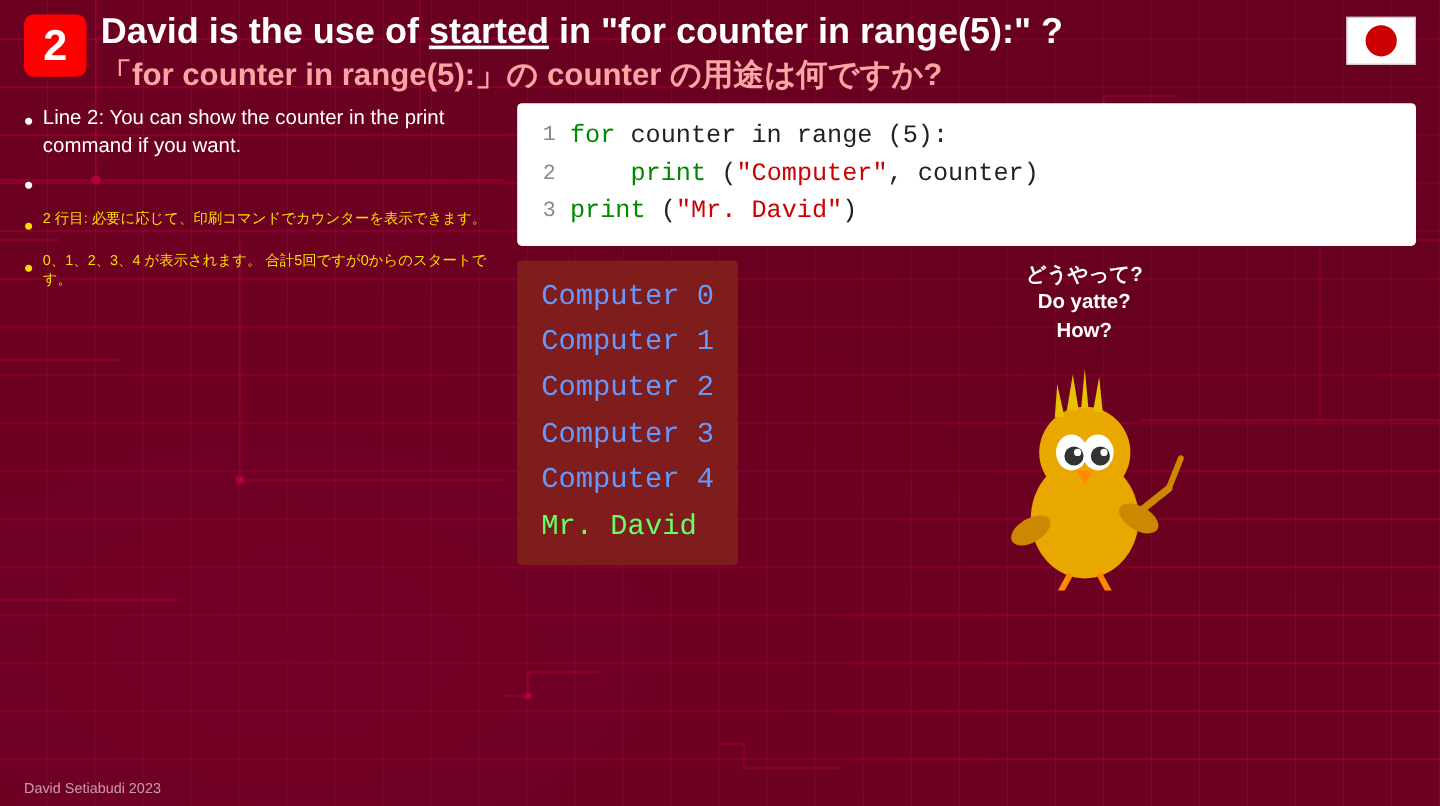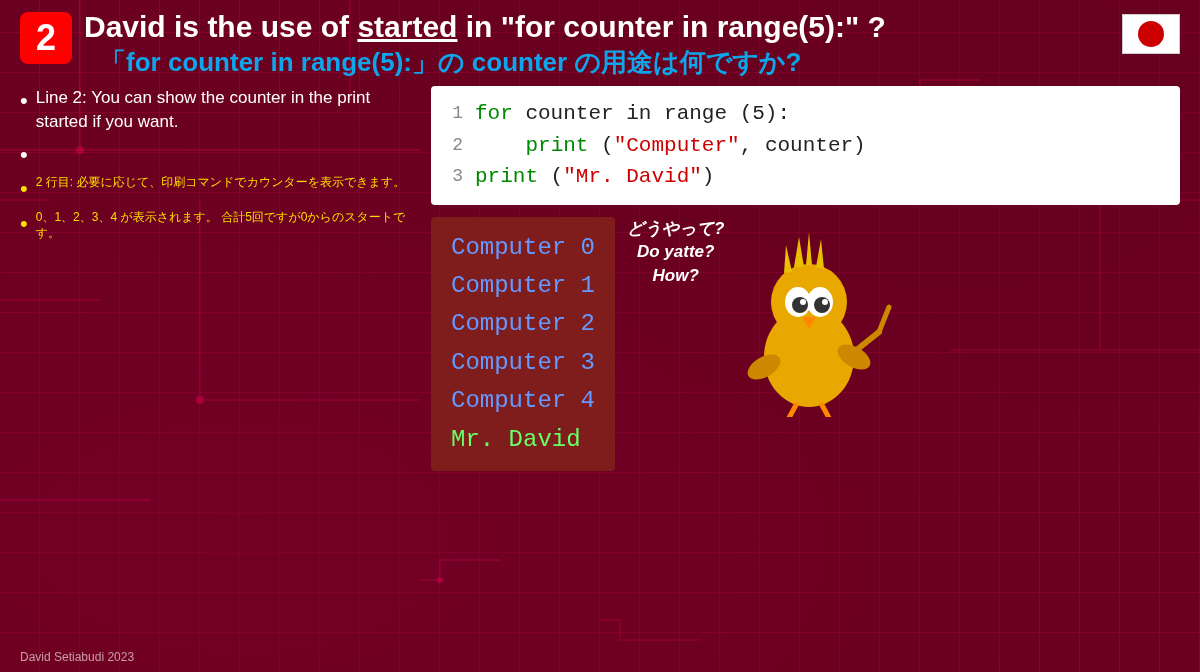--- a/index.html
+++ b/index.html
@@ -77,25 +77,24 @@
       font-weight: bold;
       line-height: 1.1;
       margin-bottom: 4px;
     }
 
     .header-title .underline-word {
       text-decoration: underline;
     }
 
     .header-subtitle {
-      color: #0ea5e9;
+      color: #fca5a5;
       font-size: 26px;
       font-weight: bold;
       line-height: 1.2;
-      margin-left: 16px;
     }
 
     .japan-flag {
       width: 58px;
       height: 40px;
       background: white;
       border: 1px solid #ccc;
       display: flex;
       align-items: center;
       justify-content: center;
@@ -206,24 +205,23 @@
       line-height: 1.6;
       flex-shrink: 0;
     }
 
     .output-computer { color: #6699ff; }
     .output-mr-david { color: #66ff66; }
 
     
     .mascot-area {
       display: flex;
-      flex-direction: row;
-      align-items: flex-start;
+      flex-direction: column;
+      align-items: center;
       flex: 1;
-      font-style: italic;
     }
 
     .mascot-text {
       color: white;
       font-size: 17px;
       font-weight: bold;
       text-align: center;
       margin-bottom: 4px;
       line-height: 1.4;
     }
@@ -294,21 +292,21 @@
       <div class="circle"></div>
     </div>
   </div>
 
   <div class="main-layout">
 
     <div class="left-col">
 
       <div class="bullet-item">
         <span class="bullet-dot">•</span>
-        <span class="bullet-text">Line 2: You can show the counter in the print started if you want.</span>
+        <span class="bullet-text">Line 2: You can show the counter in the print command if you want.</span>
       </div>
 
       <div class="bullet-item">
         <span class="bullet-dot">•</span>
       </div>
 
       <div class="bullet-item">
         <span class="bullet-dot" style="color:#ffdd00;">•</span>
         <span class="bullet-text-jp">2 行目: 必要に応じて、印刷コマンドでカウンターを表示できます。</span>
       </div>

